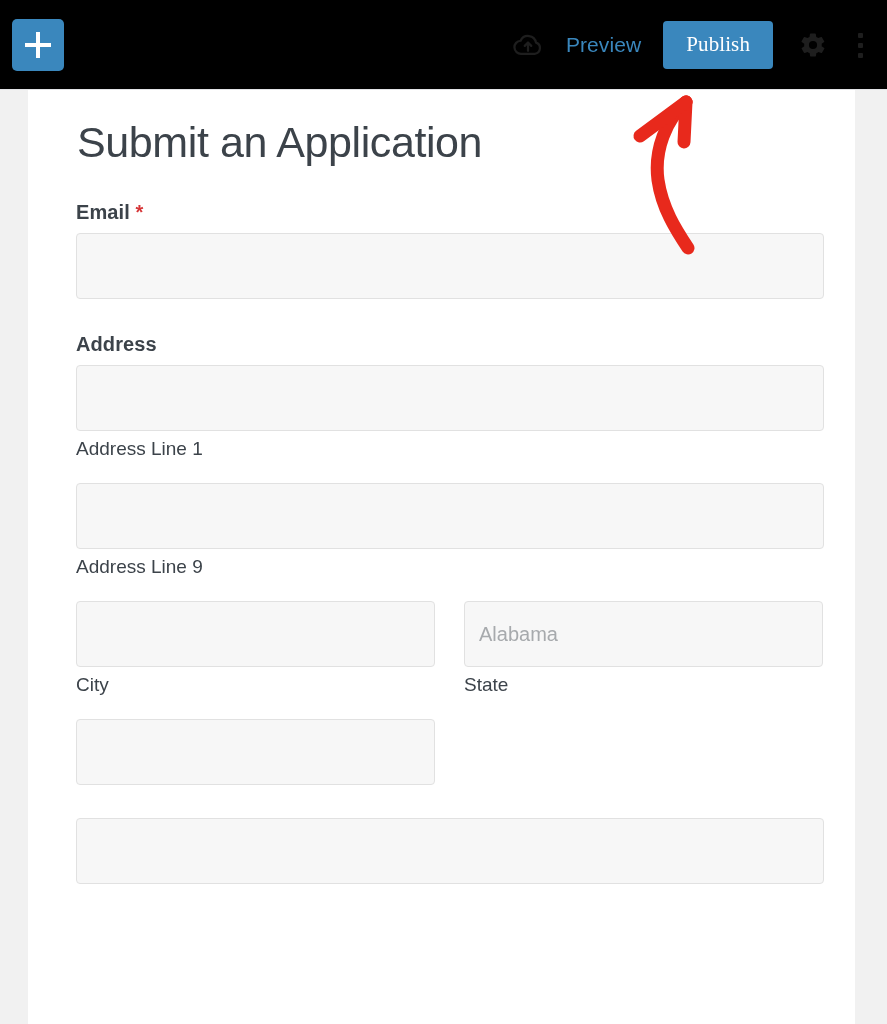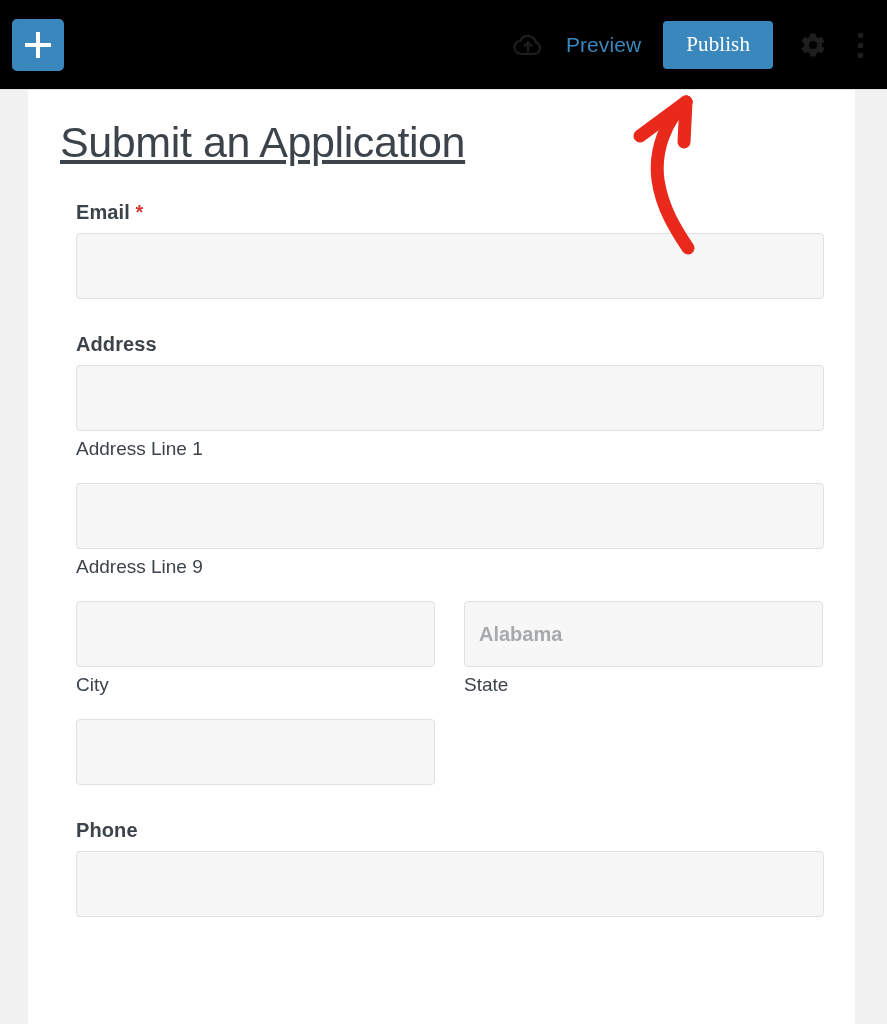--- a/index.html
+++ b/index.html
@@ -160,27 +160,26 @@
     left: 28px;
     top: 0;
     width: 827px;
     height: 934px;
     background: #ffffff;
     box-sizing: border-box;
   }
 
   .form-title {
     margin: 0;
-    padding: 28px 0 0 32px;
+    padding: 28px 0 0 49px;
     font-size: 43px;
     font-weight: 400;
     color: #3c434a;
     letter-spacing: -0.4px;
     line-height: 1.15;
-    text-decoration: underline;
   }
 
   .form-body {
     padding: 0 0 16px 48px;
   }
 
   .field-group {
     margin-top: 0;
   }
 
@@ -226,21 +225,20 @@
 
   .gap-lg { height: 33px; }
   .gap-md { height: 22px; }
 
   .row-two {
     display: flex;
     gap: 29px;
   }
   .col-half .text-input {
     width: 359px;
-    font-weight: bold;
   }
 
   
   .annotation-arrow {
     position: absolute;
     left: 618px;
     top: 58px;
     width: 120px;
     height: 200px;
     pointer-events: none;
@@ -339,21 +337,20 @@
           <div class="gap-md"></div>
 
           <div class="col-half">
             <input class="text-input" type="text" placeholder="" style="">
           </div>
         </div>
 
         <div class="gap-lg"></div>
 
         <div class="field-group">
-          <div class="field-label">Phone</div>
           <input class="text-input" type="text" placeholder="" style="">
         </div>
 
       </div>
     </div>
   </div>
 
 </div>
 
 </body></html>

